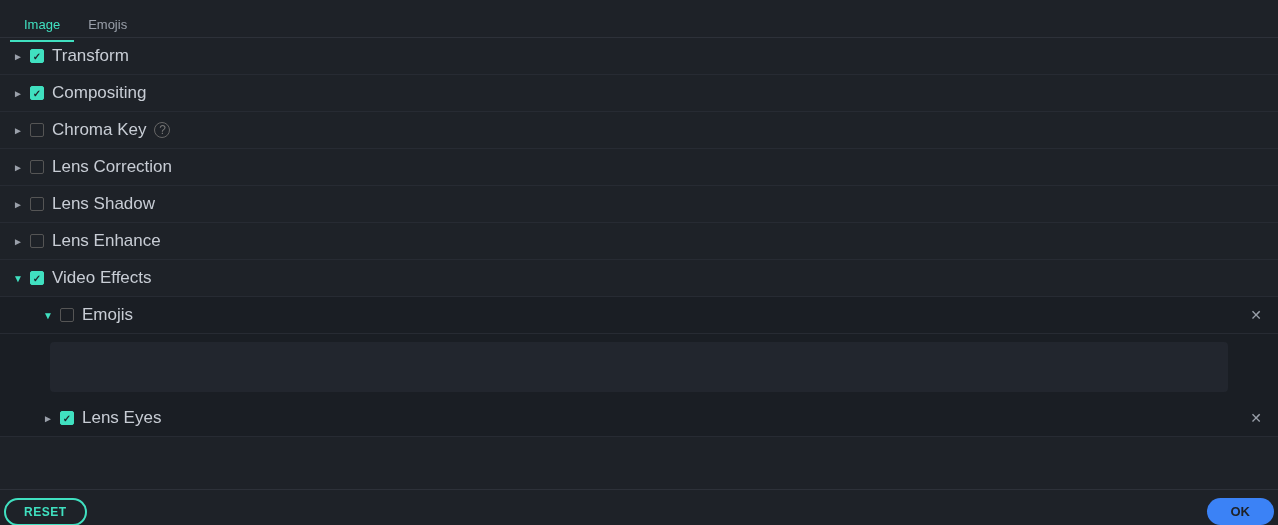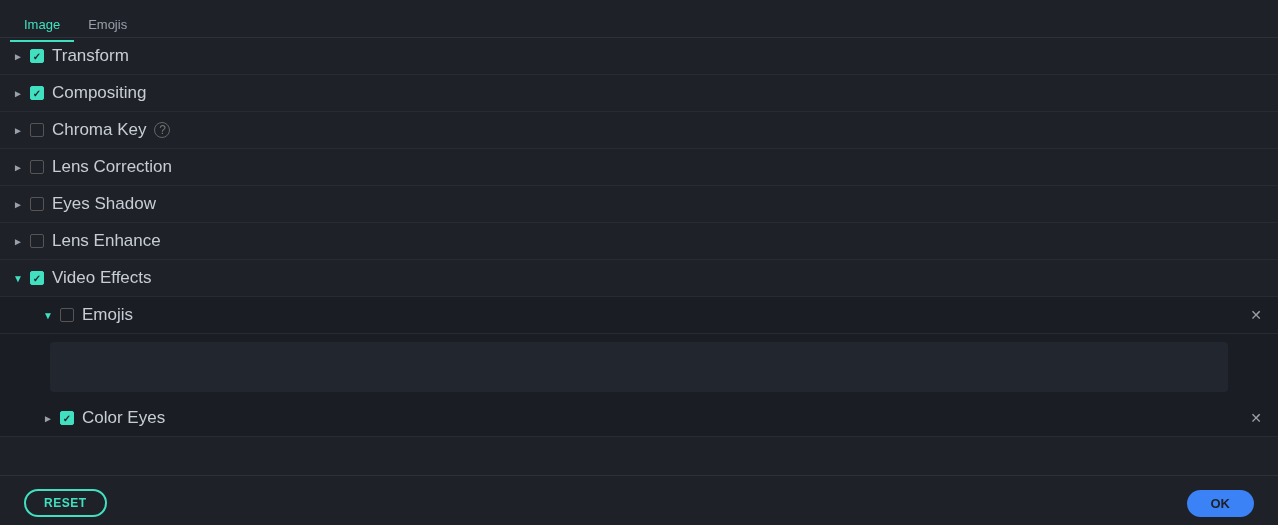--- a/index.html
+++ b/index.html
@@ -142,27 +142,27 @@
     .emojis-list-area {
       background-color: #22262e;
       border-radius: 4px;
       height: 50px;
       width: 100%;
     }
 
     
     .bottom-bar {
       display: flex;
-      align-items: flex-end;
+      align-items: flex-start;
       justify-content: space-between;
-      padding: 8px 24px;
+      padding: 8px 4px;
       background-color: #1e2228;
       border-top: 1px solid #2d3139;
       flex-shrink: 0;
-      height: 50px;
+      height: 36px;
     }
 
     .reset-btn {
       background-color: transparent;
       border: 2px solid #40e0c0;
       color: #40e0c0;
       padding: 5px 18px;
       border-radius: 20px;
       cursor: pointer;
       font-size: 12px;
@@ -212,21 +212,21 @@
 
   <div class="section-row">
     <div class="chevron">►</div>
     <div class="checkbox"></div>
     <span class="section-label">Lens Correction</span>
   </div>
 
   <div class="section-row">
     <div class="chevron">►</div>
     <div class="checkbox"></div>
-    <span class="section-label">Eyes Shadow</span>
+    <span class="section-label">Lens Shadow</span>
   </div>
 
   <div class="section-row">
     <div class="chevron">►</div>
     <div class="checkbox"></div>
     <span class="section-label">Lens Enhance</span>
   </div>
 
   <div class="section-row">
     <div class="chevron expanded">▼</div>
@@ -243,21 +243,21 @@
       <span class="close-btn">✕</span>
     </div>
 
     <div class="emojis-expanded">
       <div class="emojis-list-area"></div>
     </div>
 
     <div class="effect-sub-row">
       <div class="chevron">►</div>
       <div class="checkbox checked"></div>
-      <span class="section-label">Color Eyes</span>
+      <span class="section-label">Lens Eyes</span>
       <span class="close-btn">✕</span>
     </div>
 
   </div>
 
 </div>
 
 <div class="bottom-bar">
   <button class="reset-btn">RESET</button>
   <button class="ok-btn">OK</button>

